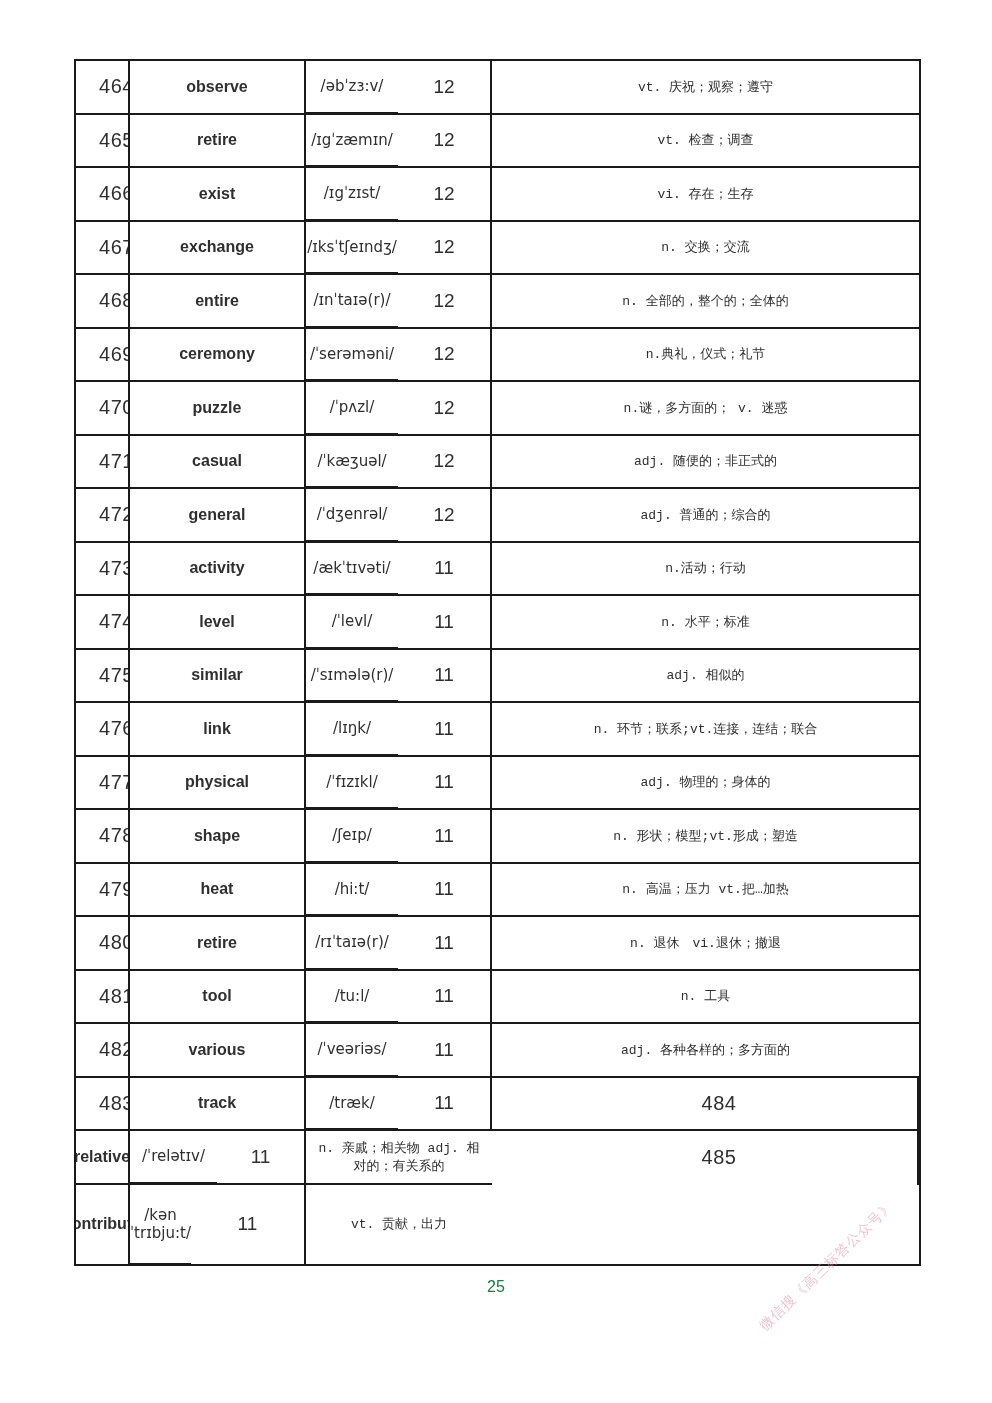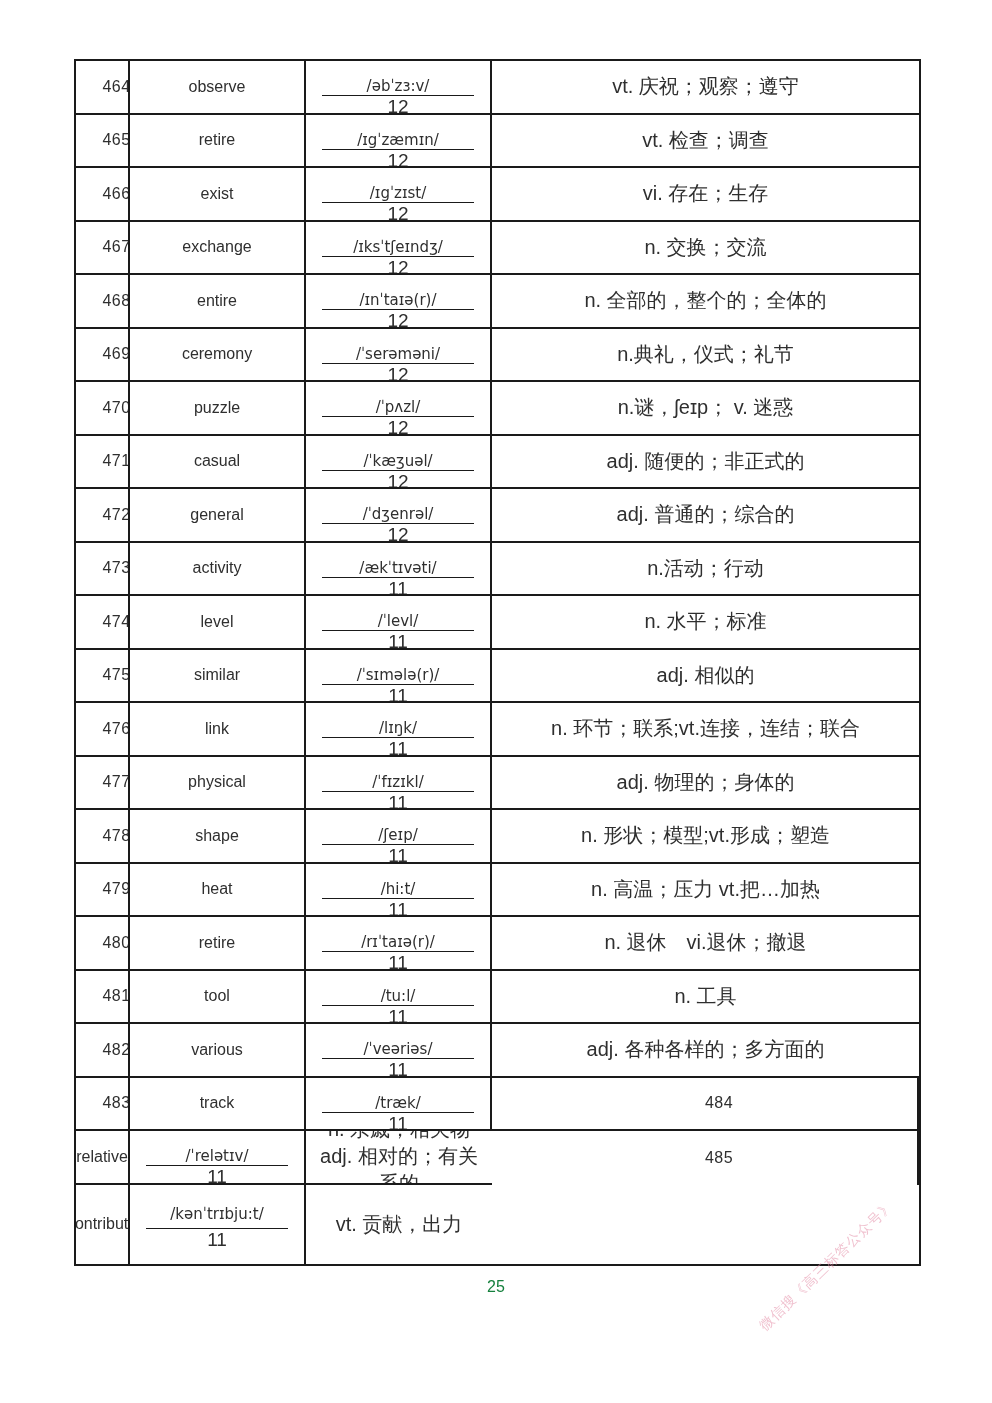--- a/index.html
+++ b/index.html
@@ -30,46 +30,46 @@
     border-right: 2px solid #1a1a1a;
     border-bottom: 2px solid #1a1a1a;
     display: flex;
     align-items: center;
     justify-content: center;
     text-align: center;
     overflow: hidden;
   }
   .cell.last-col { border-right: none; }
   .cell.last-row { border-bottom: none; }
-  .cell.num  { font-size: 16px; letter-spacing: 0.5px; padding-left: 29px; }
-  .cell.word { font-size: 16px; }
+  .cell.num  { font-size: 20px; letter-spacing: 0.5px; padding-left: 29px; }
+  .cell.word { font-size: 16px; font-weight: bold; }
   .cell.phon {
-    flex-direction: column;
+    flex-direction: row;
     align-items: stretch;
     justify-content: stretch;
-    padding: 16px;
+    padding: 0;
   }
   .ipa {
     flex: 1 1 50%;
     border-bottom: 1px solid #1a1a1a;
     display: flex;
     align-items: center;
     justify-content: center;
     font-family: "DejaVu Sans", sans-serif;
     font-size: 15px;
   }
   .cnt {
     flex: 1 1 50%;
     display: flex;
     align-items: center;
     justify-content: center;
     font-size: 19px;
   }
   .cell.phon.last-row .ipa { flex: 0 0 27px; }
-  .cell.mean { font-size: 20px; padding: 0 6px; }
+  .cell.mean { font-size: 13px; padding: 0 6px; font-family: Liberation Mono, monospace; }
   .page-num {
     position: absolute;
     top: 1278px;
     left: 0;
     width: 100%;
     text-align: center;
     font-size: 16px;
     color: #15803d;
   }
   .watermark {
@@ -131,21 +131,21 @@
         <div class="ipa">/ˈserəməni/</div>
         <div class="cnt">12</div>
       </div>
       <div class="cell mean last-col">n.典礼，仪式；礼节</div>
       <div class="cell num">470</div>
       <div class="cell word">puzzle</div>
       <div class="cell phon">
         <div class="ipa">/ˈpʌzl/</div>
         <div class="cnt">12</div>
       </div>
-      <div class="cell mean last-col">n.谜，ʃeɪp； v. 迷惑</div>
+      <div class="cell mean last-col">n.谜，多方面的； v. 迷惑</div>
       <div class="cell num">471</div>
       <div class="cell word">casual</div>
       <div class="cell phon">
         <div class="ipa">/ˈkæʒuəl/</div>
         <div class="cnt">12</div>
       </div>
       <div class="cell mean last-col">adj. 随便的；非正式的</div>
       <div class="cell num">472</div>
       <div class="cell word">general</div>
       <div class="cell phon">

